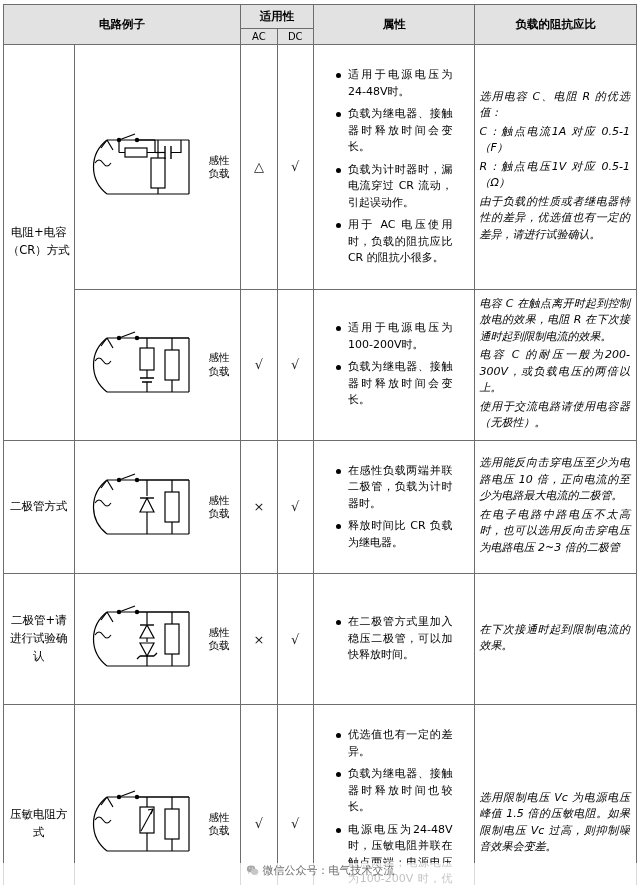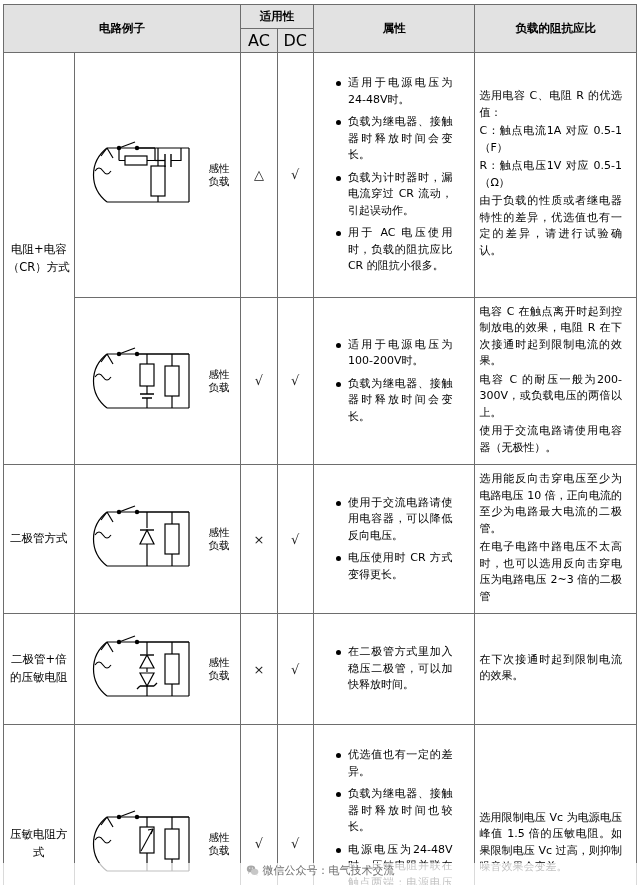--- a/index.html
+++ b/index.html
@@ -1,35 +1,35 @@
 <!DOCTYPE html>
 <html><head>
 <meta charset="utf-8">
 <style>
   html,body{margin:0;padding:0;background:#fff;}
   body{width:640px;height:885px;font-family:"DejaVu Sans","Liberation Sans",sans-serif;color:#000;}
   .sheet{width:640px;height:885px;position:relative;overflow:hidden;}
   table.main{border-collapse:collapse;width:634px;margin:4px 3px 0 3px;table-layout:fixed;}
   table.main th,table.main td{border:1px solid #6d6d6d;vertical-align:middle;}
   thead th{background:#e2e2e2;text-align:center;font-size:11.5px;font-weight:bold;padding:4px 2px;}
-  th.sub{font-weight:normal;font-size:16px;padding:2px 0;}
+  th.sub{font-weight:normal;font-size:10px;padding:2px 0;}
   .col-name{width:70px;}
   .col-circuit{width:165px;}
   .col-ac{width:36px;}
   .col-dc{width:36px;}
   .col-attr{width:160px;}
   .col-sel{width:160px;}
   td.name{text-align:center;font-size:11.5px;line-height:1.55;padding:12px 3px;}
-  td.circuit{padding:12px 2px;text-align:center;}
+  td.circuit{padding:22px 2px;text-align:center;}
   td.mark{text-align:center;font-size:13px;color:#222;}
   td.attr,td.sel{font-size:11px;line-height:1.5;padding:6px 6px 6px 4px;vertical-align:top;}
   ul.bul{margin:16px;padding:0;list-style:none;}
   ul.bul li{position:relative;padding-left:14px;margin-bottom:6px;text-align:justify;}
   ul.bul li:before{content:"";position:absolute;left:2px;top:6px;width:5px;height:5px;background:#000;border-radius:50%;}
-  td.sel p{margin:0 8px 2px 0;text-align:justify;}
+  td.sel p{margin:0 0 2px 0;text-align:justify;font-style:italic;}
   .circwrap{display:flex;align-items:center;justify-content:center;gap:3px;}
   .loadlbl{font-size:10.5px;line-height:1.25;text-align:left;white-space:nowrap;}
   svg{display:block;}
   .footer{position:absolute;left:0;bottom:0;width:640px;height:22px;display:flex;align-items:flex-start;justify-content:center;font-size:11px;color:#8a8a8a;background:rgba(255,255,255,0.75);}
   .wechat{display:inline-flex;align-items:center;gap:4px;color:#6f6f6f;}
   .wechat svg{opacity:.75;}
 </style>
 </head>
 <body>
 
@@ -175,32 +175,32 @@
                 <path d="M87 28 V16 M87 58 V70"></path>
               </g>
             </svg>
             <span class="loadlbl">感性<br>负载</span>
           </div>
         </td>
         <td class="mark">×</td>
         <td class="mark">√</td>
         <td class="attr">
           <ul class="bul">
-            <li>使用于交流电路请使用电容器，可以降低反向电压。</li>
-            <li>电压使用时 CR 方式变得更长。</li>
+            <li>在感性负载两端并联二极管，负载为计时器时。</li>
+            <li>释放时间比 CR 负载为继电器。</li>
           </ul>
         </td>
         <td class="sel">
           <p>选用能反向击穿电压至少为电路电压 10 倍，正向电流的至少为电路最大电流的二极管。</p>
           <p>在电子电路中路电压不太高时，也可以选用反向击穿电压为电路电压 2~3 倍的二极管</p>
         </td>
       </tr>
 
       <tr>
-        <td class="name">二极管+倍的压敏电阻</td>
+        <td class="name">二极管+请进行试验确认</td>
         <td class="circuit">
           <div class="circwrap">
             <svg width="120" height="86" viewBox="0 0 120 86">
               <g fill="none" stroke="#000" stroke-width="1.2">
                 <path d="M22 16 H104 M22 70 H104 M104 16 V70"></path>
                 <path d="M22 16 C4 30 4 56 22 70"></path>
                 <path d="M22 16 L16 24 M22 16 L28 26"></path>
                 <path d="M10 39 q4 -6 8 0 q4 6 8 0" stroke-width="1.1"></path>
                 <path d="M34 16 L50 10"></path>
                 <circle cx="34" cy="16" r="1.6" fill="#000"></circle>

